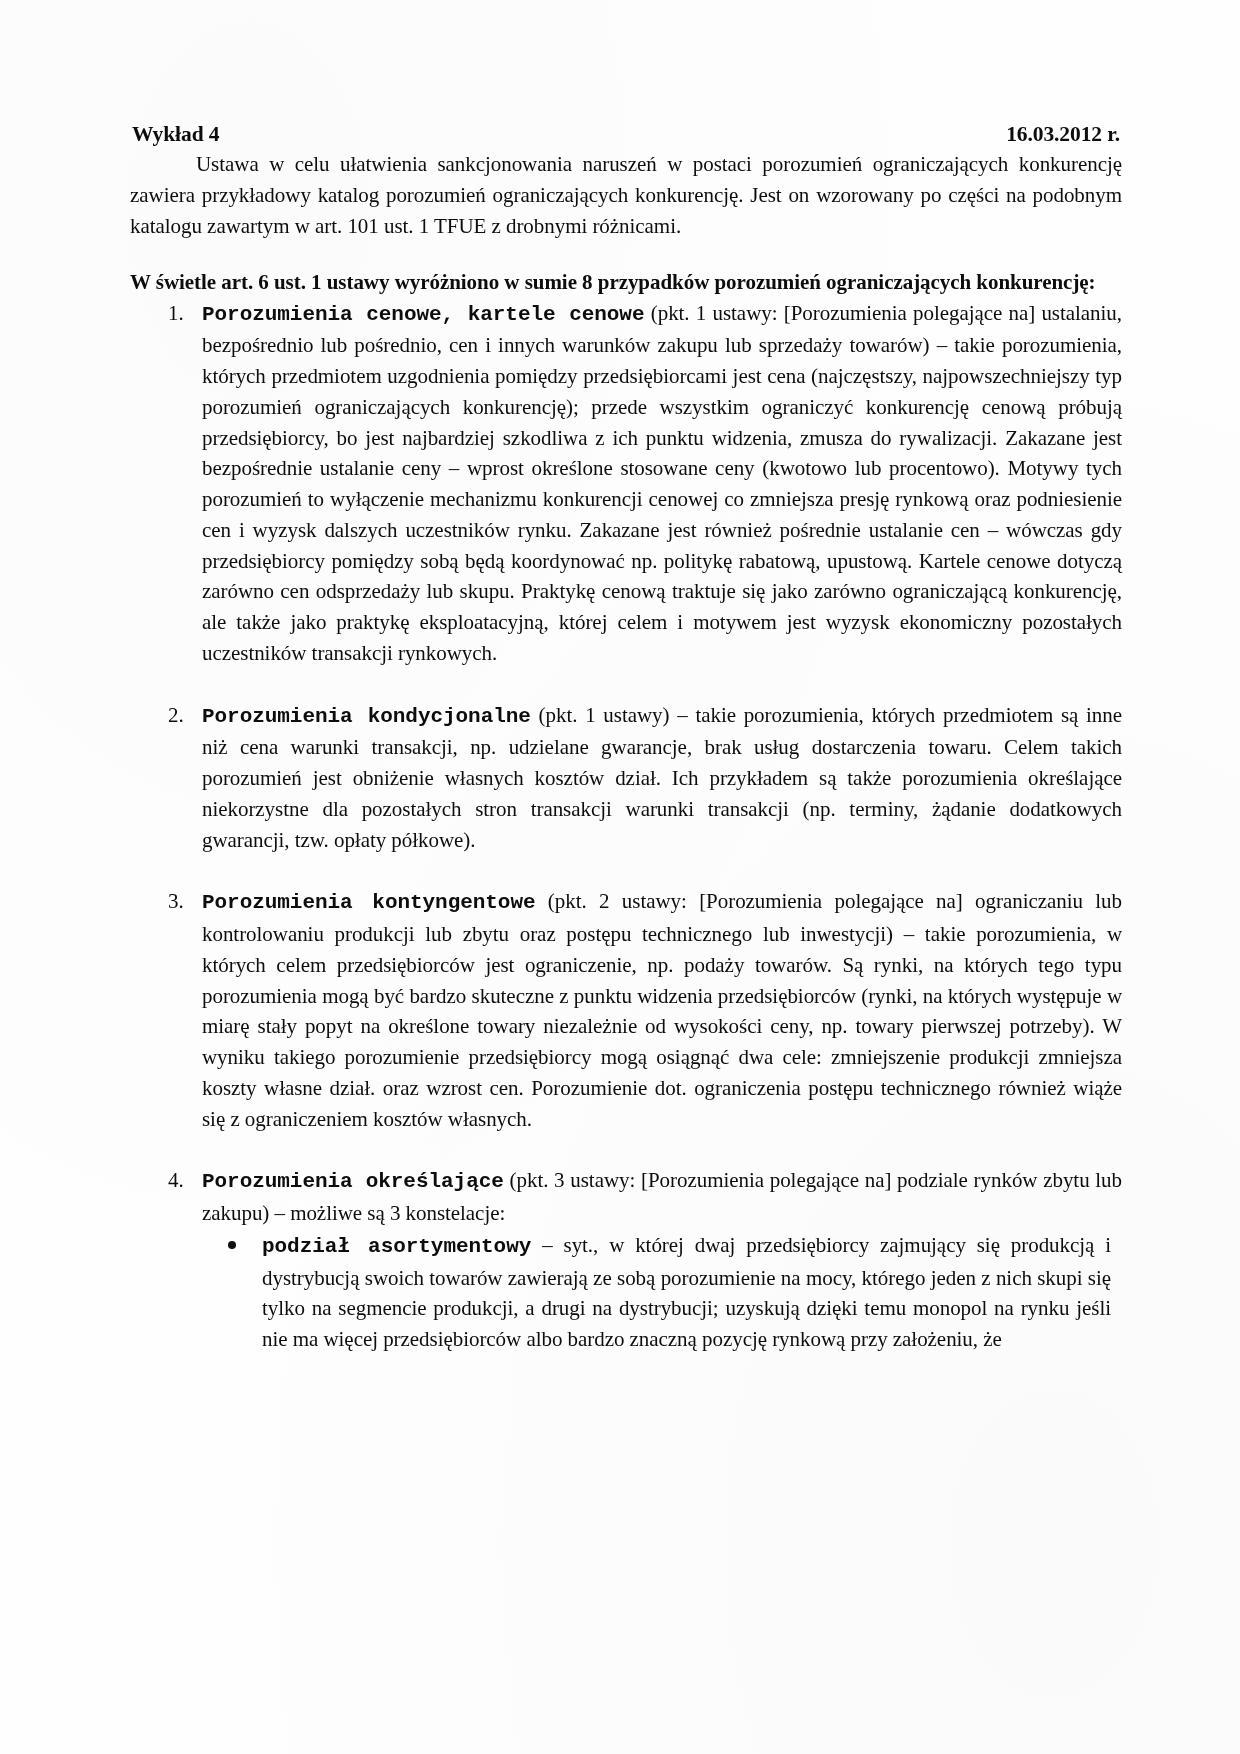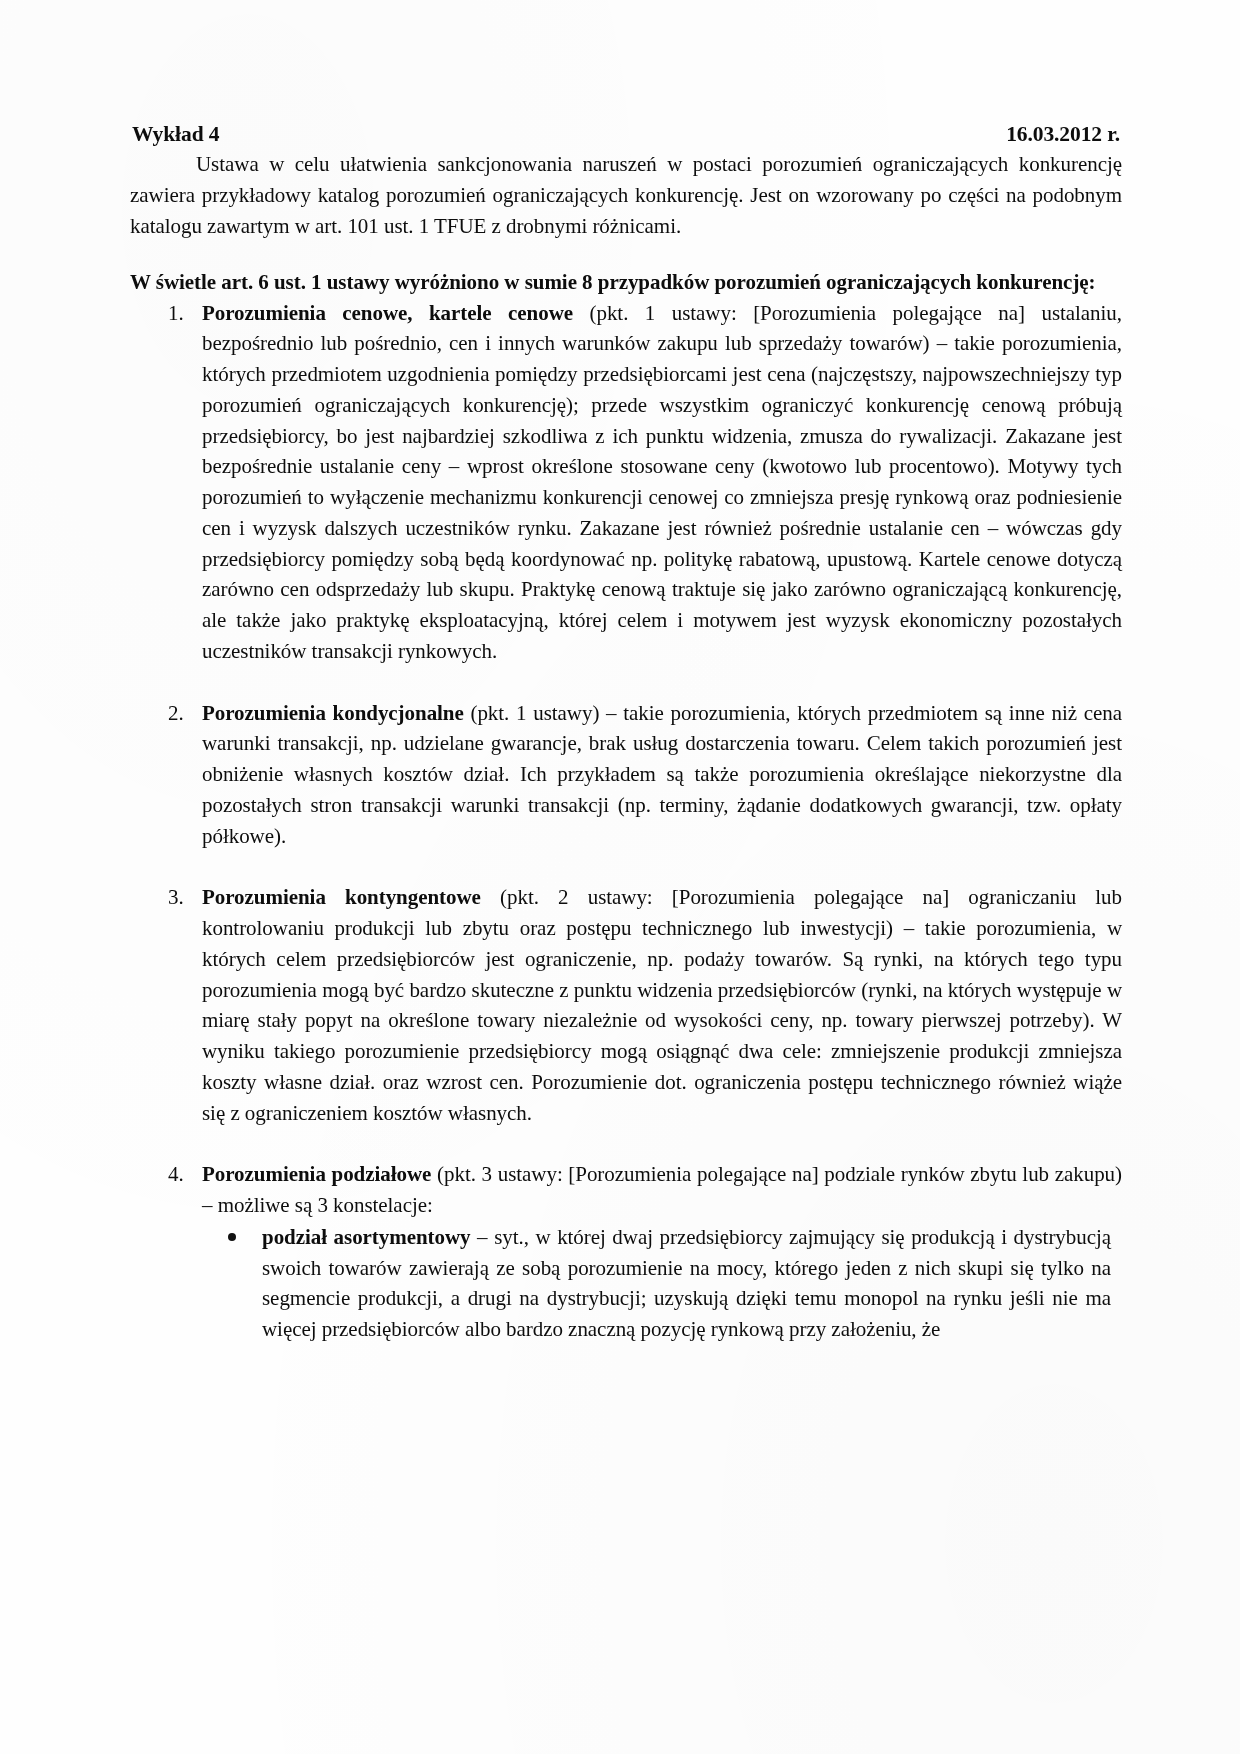--- a/index.html
+++ b/index.html
@@ -87,21 +87,21 @@
   ol.numbered-list > li.list-item + li.list-item { margin-top: 31px; }
   ol.numbered-list > li.list-item > .marker {
     position: absolute;
     left: 38px;
     top: 0;
     width: 30px;
     text-align: left;
     font-size: 21px;
     line-height: 1.465;
   }
-  .lead-term { font-weight: bold; }
+  .lead-term { font-weight: bold; font-family: Liberation Mono, monospace; }
 
   ul.bullet-list {
     list-style: none;
     margin: 1px 11px 0 0;
     padding: 0;
   }
   ul.bullet-list > li.bullet-item {
     position: relative;
     padding-left: 60px;
     font-size: 21px;
@@ -150,21 +150,21 @@
       <span class="lead-term">Porozumienia kondycjonalne</span><span class="text-run"> (pkt. 1 ustawy) – takie porozumienia, których przedmiotem są inne niż cena warunki transakcji, np. udzielane gwarancje, brak usług dostarczenia towaru. Celem takich porozumień jest obniżenie własnych kosztów dział. Ich przykładem są także porozumienia określające niekorzystne dla pozostałych stron transakcji warunki transakcji (np. terminy, żądanie dodatkowych gwarancji, tzw. opłaty półkowe).</span>
     </li>
 
     <li class="list-item">
       <span class="marker">3.</span>
       <span class="lead-term">Porozumienia kontyngentowe</span><span class="text-run"> (pkt. 2 ustawy: [Porozumienia polegające na] ograniczaniu lub kontrolowaniu produkcji lub zbytu oraz postępu technicznego lub inwestycji) – takie porozumienia, w których celem przedsiębiorców jest ograniczenie, np. podaży towarów. Są rynki, na których tego typu porozumienia mogą być bardzo skuteczne z punktu widzenia przedsiębiorców (rynki, na których występuje w miarę stały popyt na określone towary niezależnie od wysokości ceny, np. towary pierwszej potrzeby). W wyniku takiego porozumienie przedsiębiorcy mogą osiągnąć dwa cele: zmniejszenie produkcji zmniejsza koszty własne dział. oraz wzrost cen. Porozumienie dot. ograniczenia postępu technicznego również wiąże się z ograniczeniem kosztów własnych.</span>
     </li>
 
     <li class="list-item">
       <span class="marker">4.</span>
-      <span class="lead-term">Porozumienia podziałowe</span><span class="text-run"> (pkt. 3 ustawy: [Porozumienia polegające na] podziale rynków zbytu lub zakupu) – możliwe są 3 konstelacje:</span>
+      <span class="lead-term">Porozumienia określające</span><span class="text-run"> (pkt. 3 ustawy: [Porozumienia polegające na] podziale rynków zbytu lub zakupu) – możliwe są 3 konstelacje:</span>
 
       <ul class="bullet-list">
         <li class="bullet-item">
           <span class="bullet-dot"></span>
           <span class="lead-term">podział asortymentowy</span><span class="text-run"> – syt., w której dwaj przedsiębiorcy zajmujący się produkcją i dystrybucją swoich towarów zawierają ze sobą porozumienie na mocy, którego jeden z nich skupi się tylko na segmencie produkcji, a drugi na dystrybucji; uzyskują dzięki temu monopol na rynku jeśli nie ma więcej przedsiębiorców albo bardzo znaczną pozycję rynkową przy założeniu, że</span>
         </li>
       </ul>
     </li>
 
   </ol>

